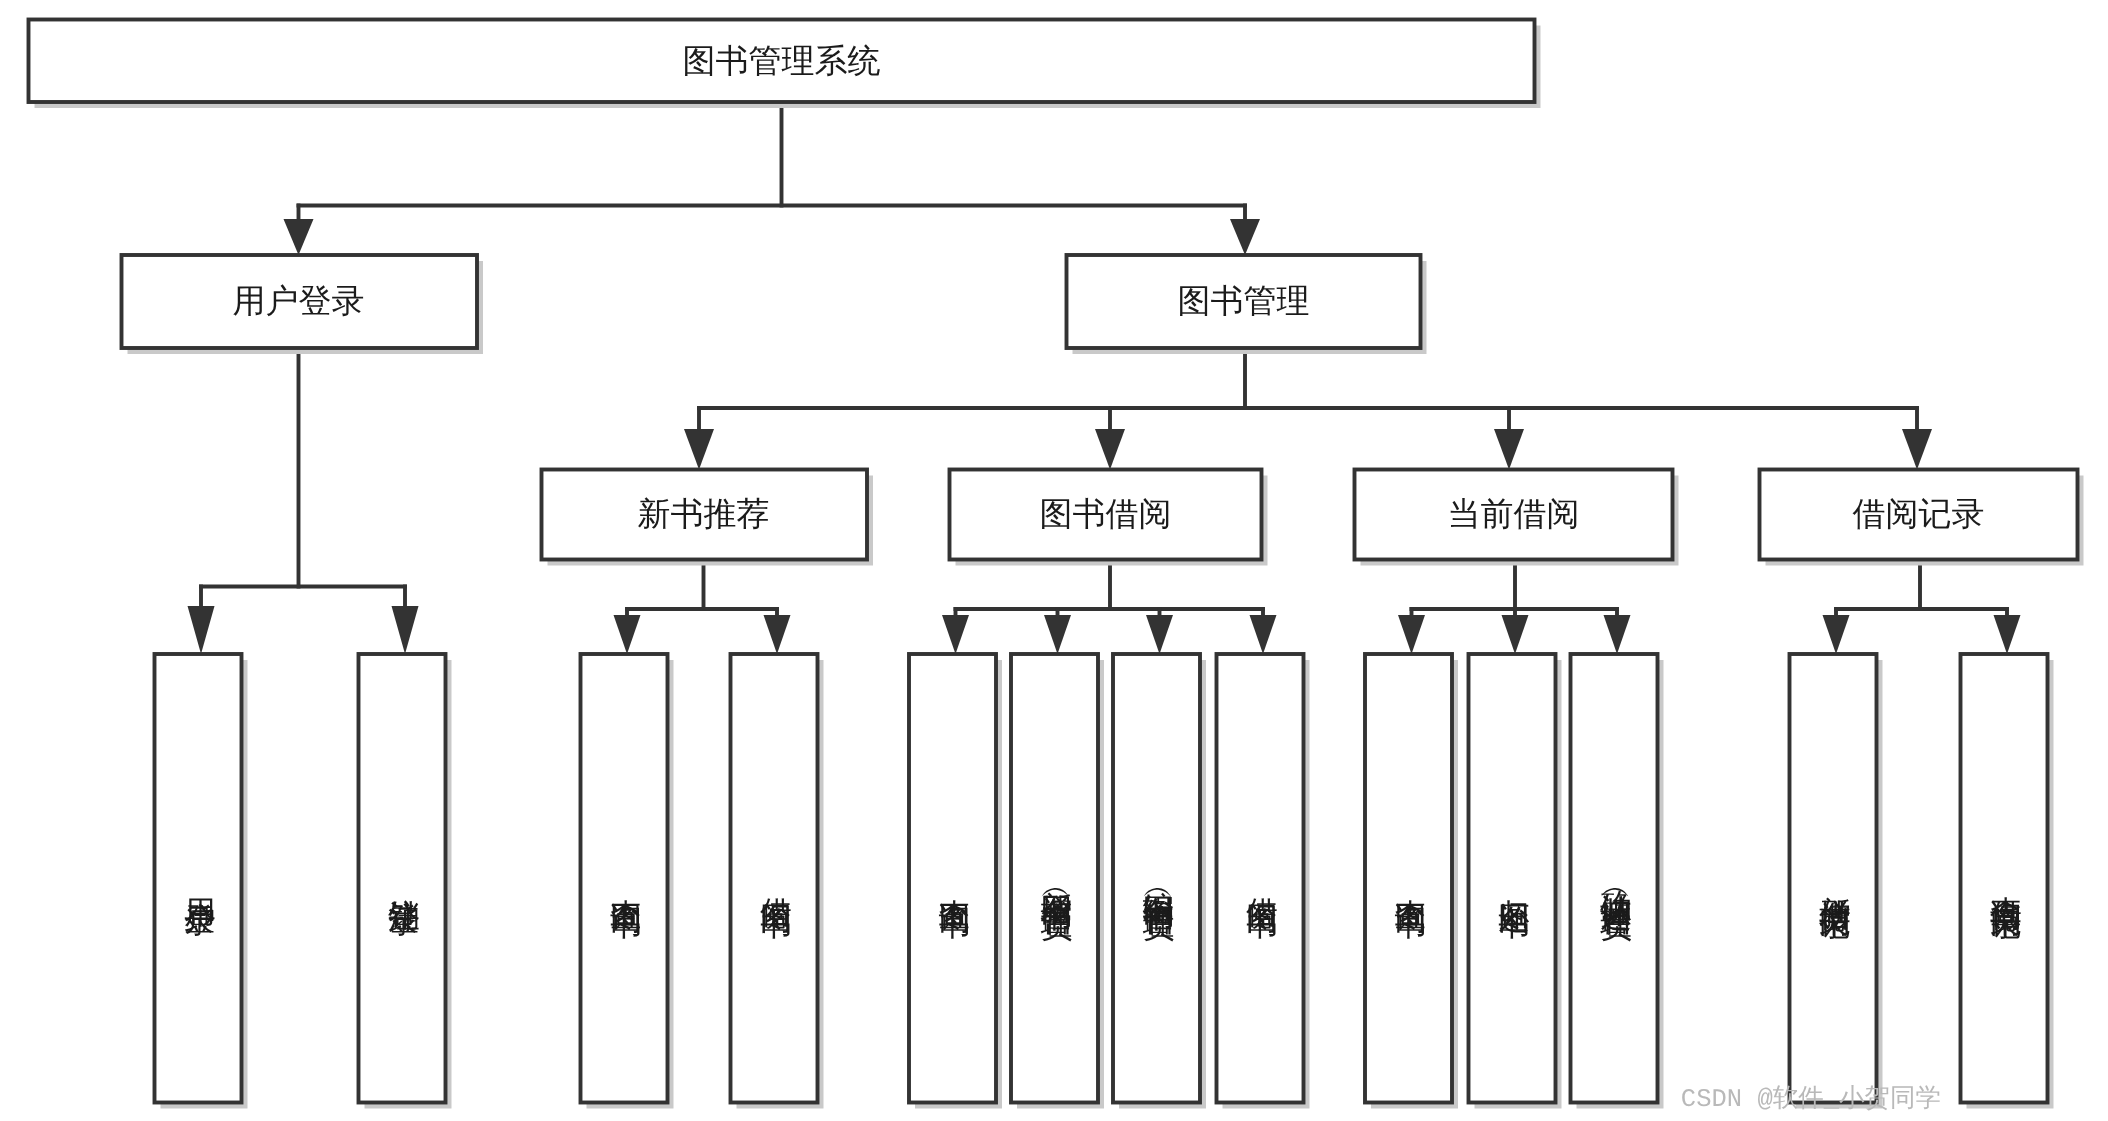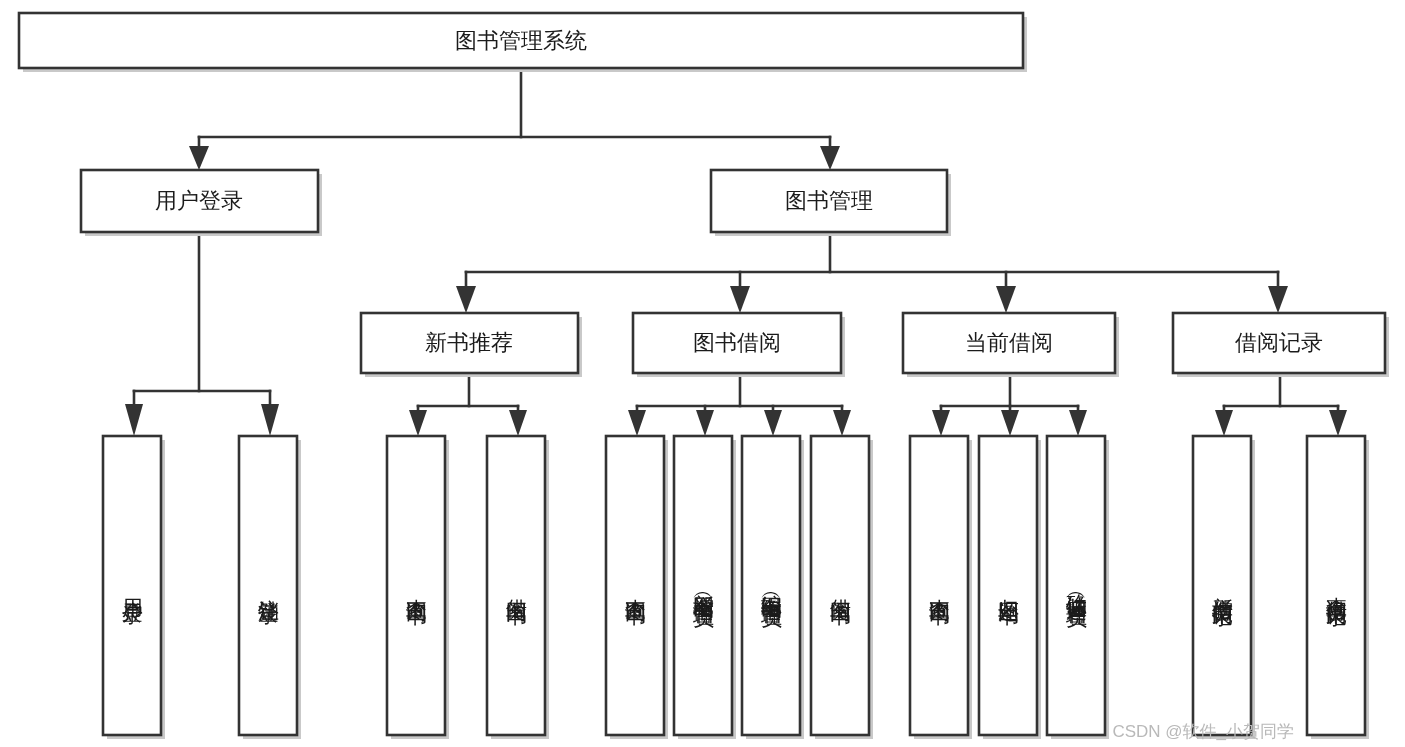--- a/index.html
+++ b/index.html
@@ -69,21 +69,21 @@
     align-items: center;
     justify-content: center;
     white-space: nowrap;
     user-select: none;
     pointer-events: none;
   }
   .watermark {
     position: absolute;
     right: 8px;
     bottom: 4px;
-    font-family: Liberation Sans, sans-serif;
+    font-family: Liberation Mono, monospace;
     font-size: 17px;
     color: #b9b9b9;
     white-space: nowrap;
     user-select: none;
   }
 </style>
 </head>
 <body>
 
 <div id="diagram-root">

